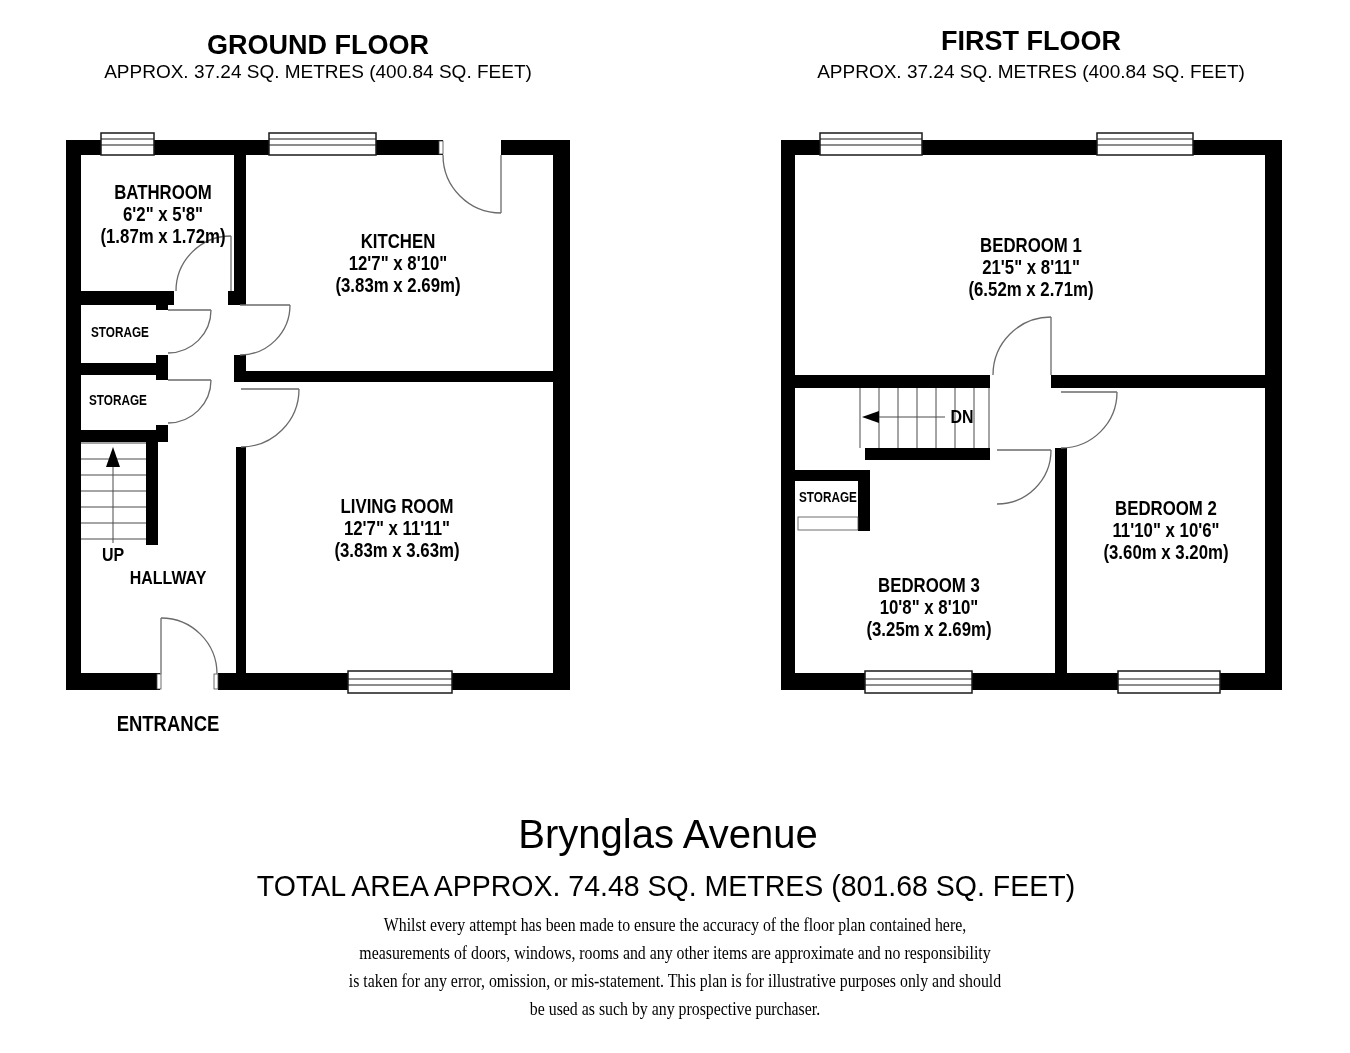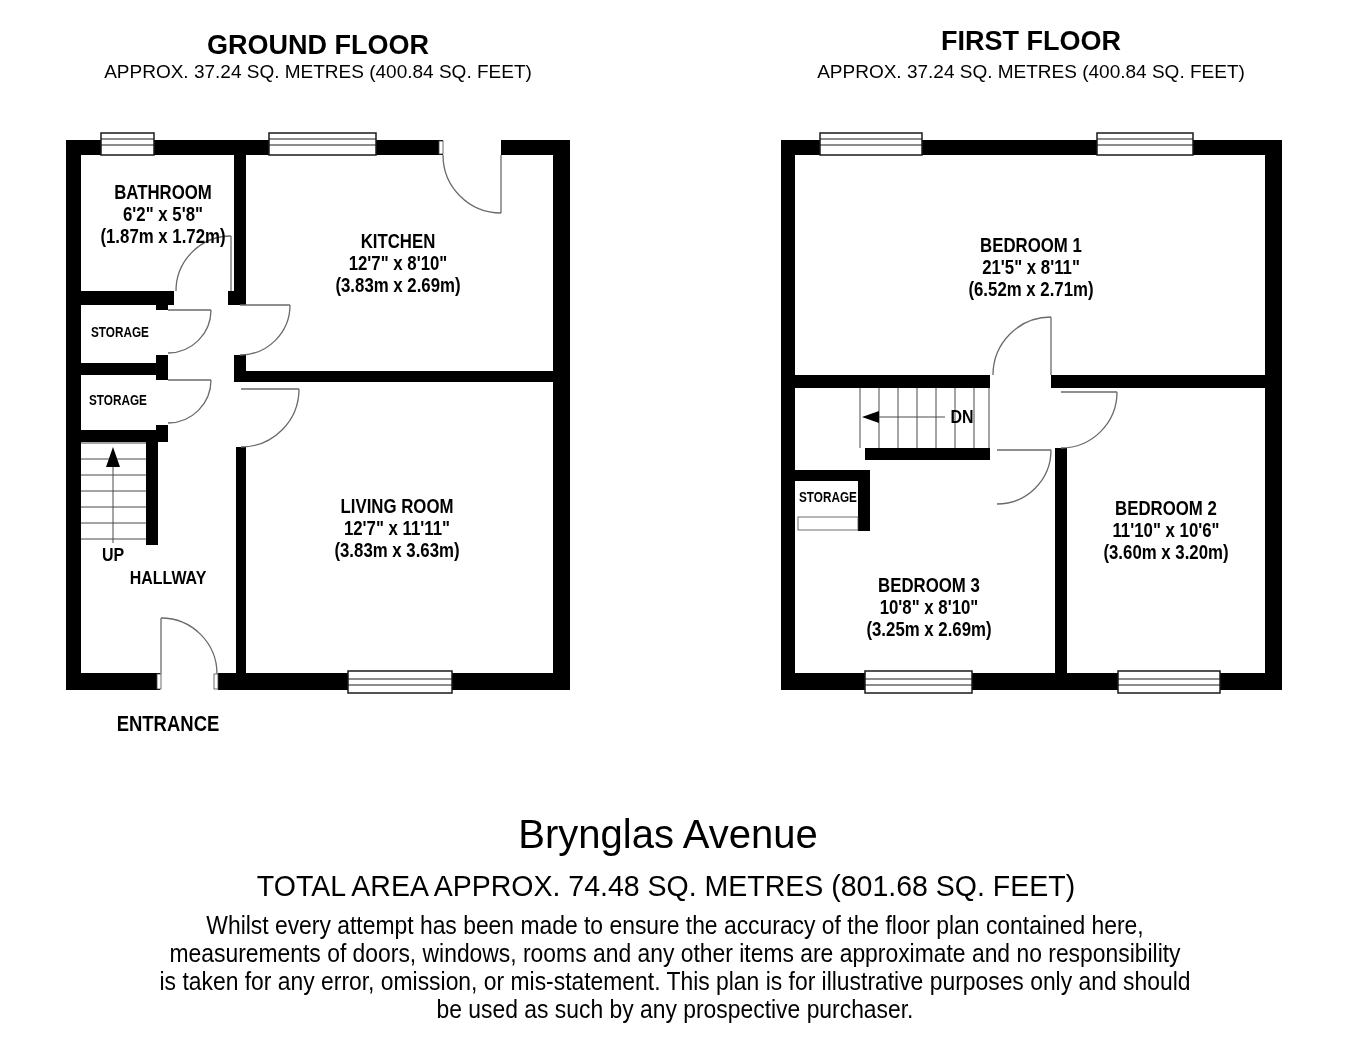--- a/index.html
+++ b/index.html
@@ -18,21 +18,21 @@
   .abs{position:absolute;white-space:nowrap;}
   .hdr-title{transform:translateX(-50%);font-weight:bold;font-size:27px;letter-spacing:0;}
   .hdr-area{transform:translateX(-50%);font-size:19px;}
   .room-label{transform:translateX(-50%) scaleX(0.84);text-align:center;font-weight:bold;
               font-size:20px;line-height:22px;}
   .small-label{transform:translateX(-50%) scaleX(0.84);font-weight:bold;font-size:14px;}
   .nav-label{transform:translateX(-50%) scaleX(0.84);font-weight:bold;font-size:19px;}
   .big-label{transform:translateX(-50%) scaleX(0.84);font-weight:bold;font-size:22px;}
   .prop-name{transform:translateX(-50%);font-size:40px;}
   .total-area{transform:translateX(-50%) scaleX(0.95);font-size:30px;}
-  .disclaimer{left:675px;transform:translateX(-50%);text-align:center;font-size:26px;line-height:28px;}
+  .disclaimer{left:675px;transform:translateX(-50%);text-align:center;font-size:18px;line-height:28px;font-family:Liberation Serif, serif;}
   .disclaimer .dline{display:block;transform:scaleX(0.88);transform-origin:50% 50%;white-space:nowrap;}
 </style>
 </head>
 <body>
 
 <div id="page">
 
   <svg width="1350" height="1053" viewBox="0 0 1350 1053">
 
     <g>

